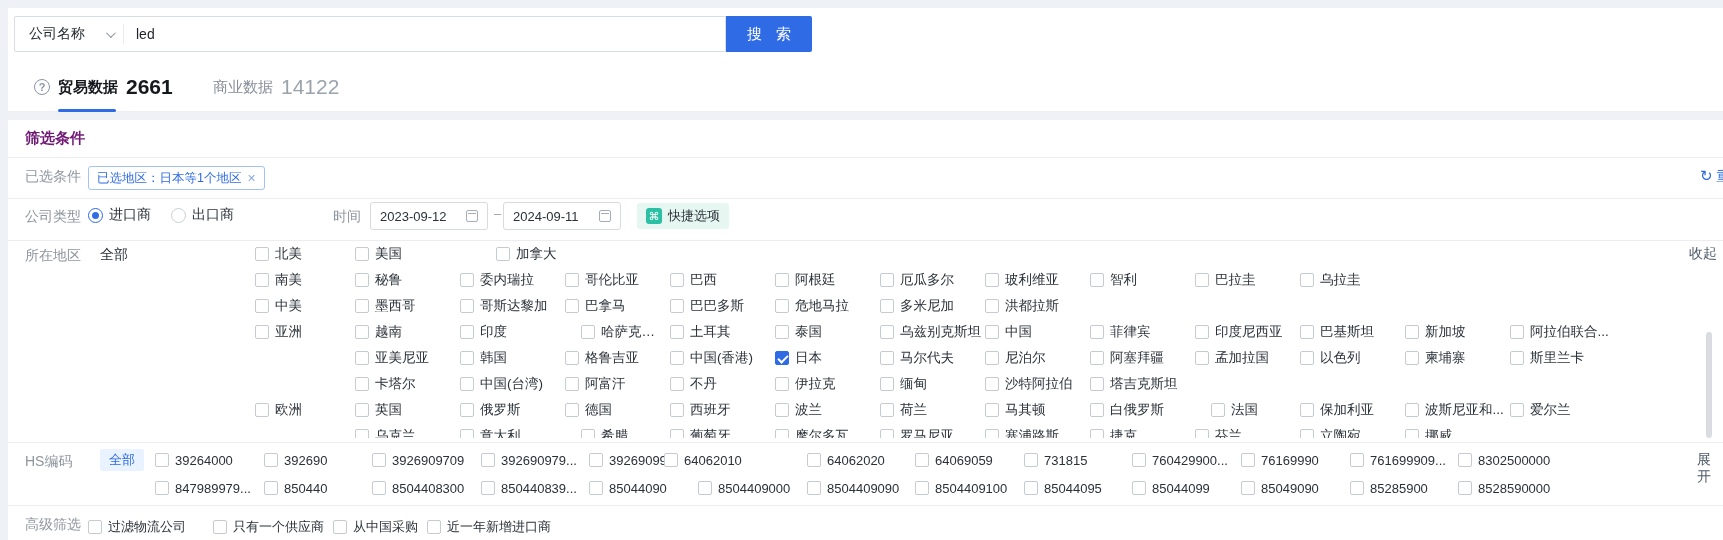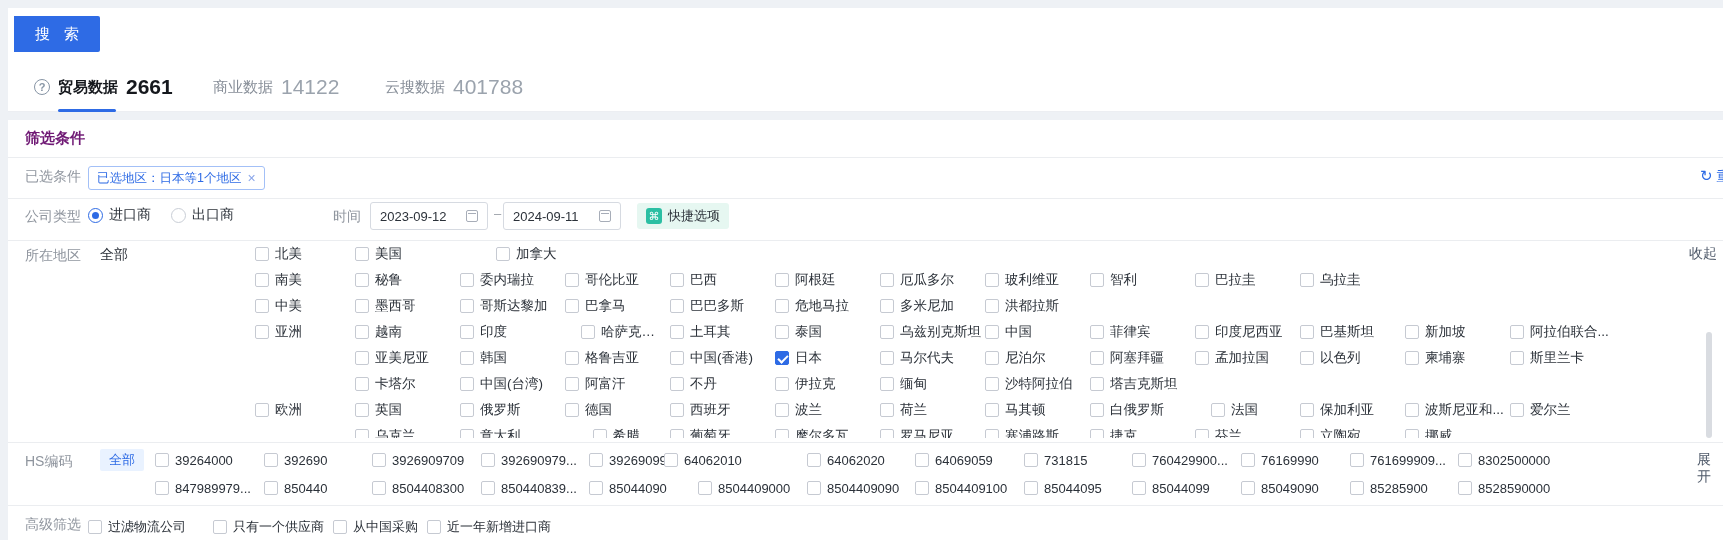--- a/index.html
+++ b/index.html
@@ -70,35 +70,39 @@
   .hs-cell { position:absolute; top:0; height:26px; display:flex; align-items:center; }
   .hs-cell .cb-label { font-size:13px; }
   
   #adv-row { position:absolute; left:0; top:394px; width:1690px; height:26px; }
 </style>
 </head>
 <body>
 
 <div class="card" id="card-top">
   <div class="search-row">
+    <div class="search-group">
+      <div class="sel">
+        <span class="sel-label">公司名称</span>
+        <span class="caret"></span>
+      </div>
+      <div class="vdiv"></div>
+      <input class="search-input" value="led" style="">
+    </div>
     <button class="search-btn">搜 索</button>
   </div>
   <div class="tabs" id="tabs">
       <div class="tab active" style="left: 26px;">
         <span class="q-icon">?</span>
         <span class="tab-label">贸易数据</span>
         <span class="tab-count">2661</span>
       </div>
       <div class="tab" style="left: 205px;">
         <span class="tab-label">商业数据</span>
         <span class="tab-count">14122</span>
-      </div>
-      <div class="tab" style="left: 377px;">
-        <span class="tab-label">云搜数据</span>
-        <span class="tab-count">401788</span>
       </div>
     </div>
   <div class="tab-underline"></div>
 </div>
 
 <div class="card" id="card-filters">
   <div class="panel-title">筛选条件</div>
   <div class="hdiv" style="top:37px"></div>
 
   <div class="flabel" style="left:17px; top:48px">已选条件</div>
@@ -569,21 +573,21 @@
             <span class="cb"></span>
             <span class="cb-label">乌克兰</span>
           </span>
         </div>
         <div class="r-cell" style="left: 452px; width: 102px;">
           <span class="cb-item">
             <span class="cb"></span>
             <span class="cb-label">意大利</span>
           </span>
         </div>
-        <div class="r-cell" style="left: 557px; width: 102px; justify-content: center;">
+        <div class="r-cell" style="left: 573px; width: 102px;">
           <span class="cb-item">
             <span class="cb"></span>
             <span class="cb-label">希腊</span>
           </span>
         </div>
         <div class="r-cell" style="left: 662px; width: 102px;">
           <span class="cb-item">
             <span class="cb"></span>
             <span class="cb-label">葡萄牙</span>
           </span>

